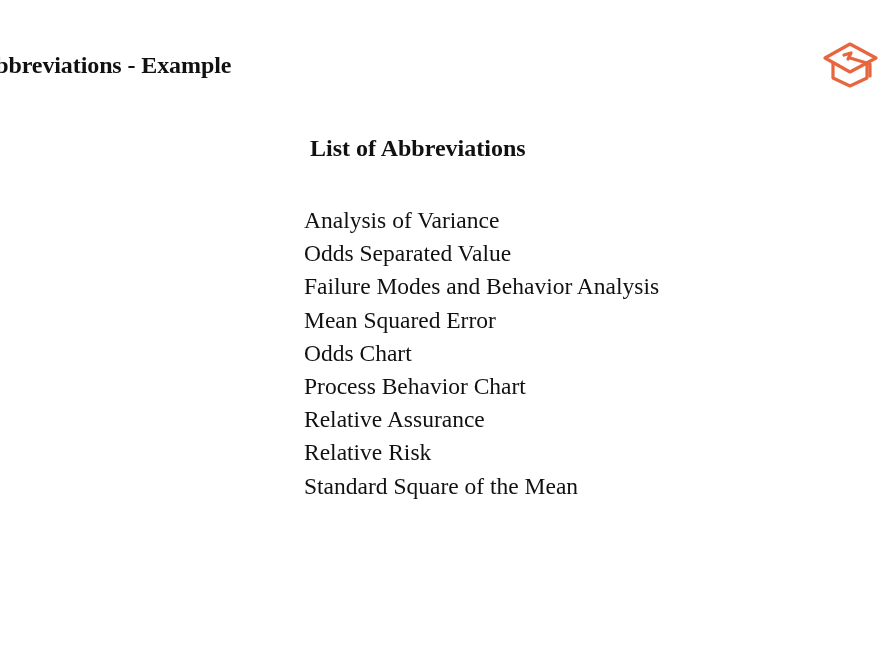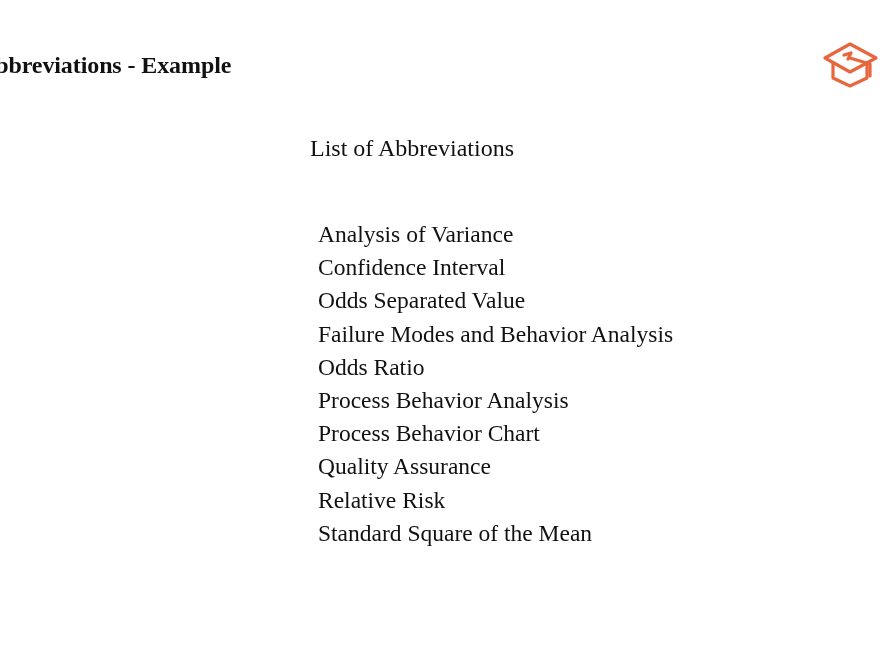--- a/index.html
+++ b/index.html
@@ -7,24 +7,24 @@
     width: 880px; height: 660px; background: #ffffff; position: relative; overflow: hidden;
     font-family: "Liberation Serif", "DejaVu Serif", serif; color: #111;
   }
   .page-title {
     position: absolute; left: -22px; top: 52px;
     font-size: 24px; font-weight: bold; white-space: nowrap; letter-spacing: -0.1px;
   }
   .logo { position: absolute; left: 820px; top: 36px; width: 62px; height: 54px; }
   .list-heading {
     position: absolute; left: 310px; top: 135px;
-    font-size: 24px; font-weight: normal; white-space: nowrap; text-align: right;
+    font-size: 24px; font-weight: bold; white-space: nowrap; text-align: right;
   }
   .abbr-list {
-    position: absolute; left: 300px; top: 200px; margin: 18px; padding: 0; list-style: none;
+    position: absolute; left: 300px; top: 200px; margin: 4px; padding: 0; list-style: none;
   }
   .abbr-list li {
     font-size: 23.5px; line-height: 33.2px; height: 33.2px; white-space: nowrap;
   }
 </style>
 </head>
 <body>
 
 <div class="page-title">Abbreviations - Example</div>
 
@@ -34,22 +34,21 @@
     <path d="M13 27 V42 L30 50 L47 42 V27"></path>
     <path d="M30 22 L50 28 V40"></path>
     <path d="M24 19 L31 17 L28 23"></path>
   </svg>
 </div>
 
 <div class="list-heading">List of Abbreviations</div>
 
 <ul class="abbr-list">
   <li>Analysis of Variance</li>
-  <li>Confidence Interval</li>
   <li>Odds Separated Value</li>
   <li>Failure Modes and Behavior Analysis</li>
-  <li>Odds Ratio</li>
-  <li>Process Behavior Analysis</li>
+  <li>Mean Squared Error</li>
+  <li>Odds Chart</li>
   <li>Process Behavior Chart</li>
-  <li>Quality Assurance</li>
+  <li>Relative Assurance</li>
   <li>Relative Risk</li>
   <li>Standard Square of the Mean</li>
 </ul>
 
 </body></html>

